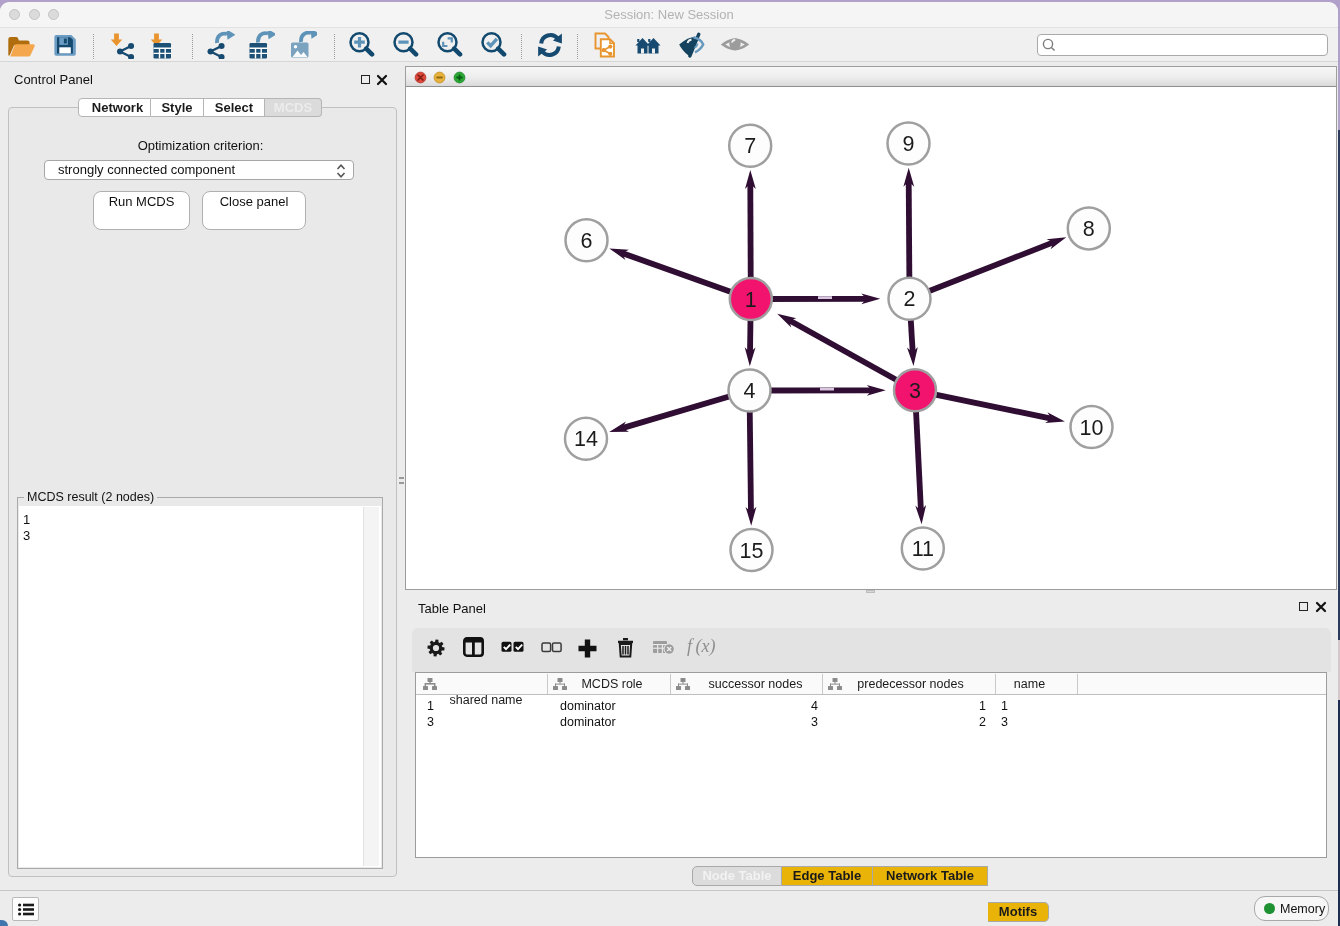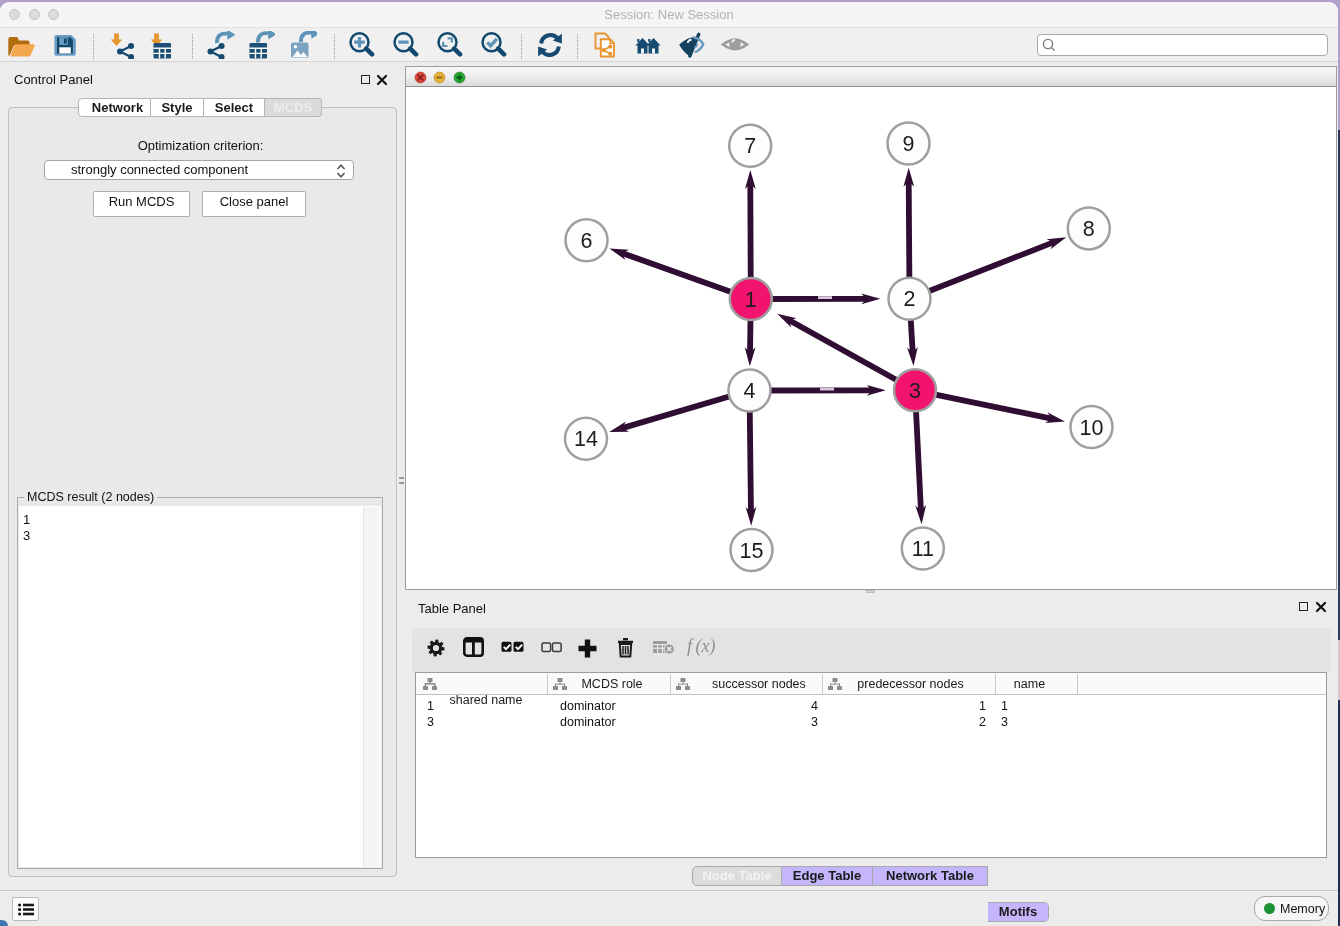--- a/index.html
+++ b/index.html
@@ -12,41 +12,41 @@
 #toolbar{left:0;top:25px;width:1338px;height:35px;background:#f0f0f0;border-top:1px solid #e2e2e2;border-bottom:1px solid #d6d6d6;}
 .sep{top:6px;height:25px;width:0;border-left:1px dotted #9a9a9a;}
 .tbi{top:3px;}
 #search{left:1037px;top:6px;width:291px;height:22px;background:#fff;border:1px solid #a9a9a9;border-radius:4px;}
 
 #cp-title{left:14px;top:72px;font-size:13px;color:#111;}
 .wbtn-sq{width:9px;height:9px;border:1.4px solid #222;}
 #cp-pane{left:8px;top:107px;width:389px;height:770px;background:#e9e9e9;border:1px solid #c0c0c0;border-radius:4px;}
 .tab{top:98px;height:19px;background:#fff;border:1px solid #b5b5b5;font-size:13px;font-weight:bold;color:#1a1a1a;text-align:center;line-height:17px;}
 #optlabel{left:9px;top:138px;width:383px;text-align:center;font-size:13px;color:#111;}
-#selbox{left:44px;top:160px;width:310px;height:20px;background:#fff;border:1px solid #a6a6a6;border-radius:4px;font-size:13px;color:#111;line-height:18px;padding-left:26px;}
-.btn{top:191px;height:26px;background:#fff;border:1px solid #b0b0b0;border-radius:2px;font-size:13px;color:#111;text-align:center;line-height:19px;}
+#selbox{left:44px;top:160px;width:310px;height:20px;background:#fff;border:1px solid #a6a6a6;border-radius:4px;font-size:13px;color:#111;line-height:18px;padding-left:13px;}
+.btn{top:191px;height:39px;background:#fff;border:1px solid #b0b0b0;border-radius:8px;font-size:13px;color:#111;text-align:center;line-height:19px;}
 #grp{left:17px;top:497px;width:366px;height:372px;border:1px solid #aaa;}
 #grp-white{left:19px;top:506px;width:362px;height:361px;background:#fff;}
 #grp-scroll{left:363px;top:507px;width:16px;height:359px;background:#f4f4f4;border-left:1px solid #e2e2e2;}
 #grp-leg{left:24px;top:490px;background:#e9e9e9;padding:0 3px;font-size:12.5px;color:#111;}
 .mono13{font-size:13px;color:#111;}
 
 #nw-title{left:405px;top:66px;width:932px;height:21px;background:linear-gradient(#f7f7f7,#ededed 55%,#dadada);border:1px solid #9e9e9e;border-bottom:1px solid #8f8f8f;}
 #nw-title .t{width:100%;text-align:center;top:3px;font-size:12.5px;font-weight:bold;color:#111;}
 #canvas{left:405px;top:87px;width:932px;height:503px;background:#fff;border:1px solid #9b9b9b;border-top:none;}
 svg text{font-size:21.5px;fill:#1b1b1b;text-anchor:middle;font-family:"Liberation Sans",sans-serif;}
 
 #tp-title{left:418px;top:601px;font-size:13px;color:#111;}
 #tp-toolstrip{left:412px;top:628px;width:919px;height:44px;background:#e3e3e3;border-radius:6px 6px 0 0;}
 #tbl{left:415px;top:672px;width:912px;height:186px;background:#fff;border:1px solid #9c9c9c;}
 #tbl-head{left:0;top:0;width:910px;height:22px;background:#fafafa;border-bottom:1px solid #bfbfbf;}
 .th{font-size:12.5px;color:#1a1a1a;top:4px;}
 .td{font-size:12.5px;color:#111;}
 .colsep{top:1px;height:20px;width:0;border-left:1px solid #c9c9c9;}
-.btab{top:866px;height:20px;background:#c4b5fd;border:1px solid #a9a9a9;font-size:13px;font-weight:bold;color:#1a1a1a;text-align:center;line-height:18px;}
+.btab{top:866px;height:20px;background:#eab308;border:1px solid #a9a9a9;font-size:13px;font-weight:bold;color:#1a1a1a;text-align:center;line-height:18px;}
 #statusline{left:0;top:890px;width:1338px;height:0;border-top:1px solid #c6c6c6;}
 #lbtn{left:12px;top:897px;width:27px;height:24px;background:#fdfdfd;border:1px solid #b9b9b9;border-radius:2px;}
 #membtn{left:1254px;top:896px;width:75px;height:25px;background:#f6f6f6;border:1px solid #a9a9a9;border-radius:11px;font-size:12.5px;color:#111;}
 </style></head>
 <body>
 <div class="abs" id="win">
   <div class="abs" id="titlebar">
     <div class="abs t">Session: New Session</div>
     <div class="abs tl" style="left:9px;"></div>
     <div class="abs tl" style="left:29px;"></div>
@@ -400,21 +400,21 @@
         <rect x="0" y="8" width="5" height="4" rx="0.5"></rect>
         <rect x="9" y="8" width="5" height="4" rx="0.5"></rect>
         <rect x="2" y="5.6" width="10" height="1"></rect>
         <rect x="6.5" y="3.8" width="1" height="2.2"></rect>
         <rect x="2" y="5.6" width="1" height="2.6"></rect>
         <rect x="11" y="5.6" width="1" height="2.6"></rect>
       </g>
     </svg>
   <div class="abs th" style="left:20px;width:100px;text-align:center;margin-top:16px;">shared name</div>
   <div class="abs th" style="left:150px;width:92px;text-align:center;">MCDS role</div>
-  <div class="abs th" style="left:296px;width:119px;">successor nodes</div>
+  <div class="abs th" style="left:280px;width:119px;text-align:center;">successor nodes</div>
   <div class="abs th" style="left:424px;width:141px;text-align:center;">predecessor nodes</div>
   <div class="abs th" style="left:573px;width:81px;text-align:center;">name</div>
   <div class="abs td" style="left:11px;top:26px;">1</div>
   <div class="abs td" style="left:144px;top:26px;">dominator</div>
   <div class="abs td" style="left:332px;top:26px;width:70px;text-align:right;">4</div>
   <div class="abs td" style="left:500px;top:26px;width:70px;text-align:right;">1</div>
   <div class="abs td" style="left:585px;top:26px;">1</div>
   <div class="abs td" style="left:11px;top:42px;">3</div>
   <div class="abs td" style="left:144px;top:42px;">dominator</div>
   <div class="abs td" style="left:332px;top:42px;width:70px;text-align:right;">3</div>

